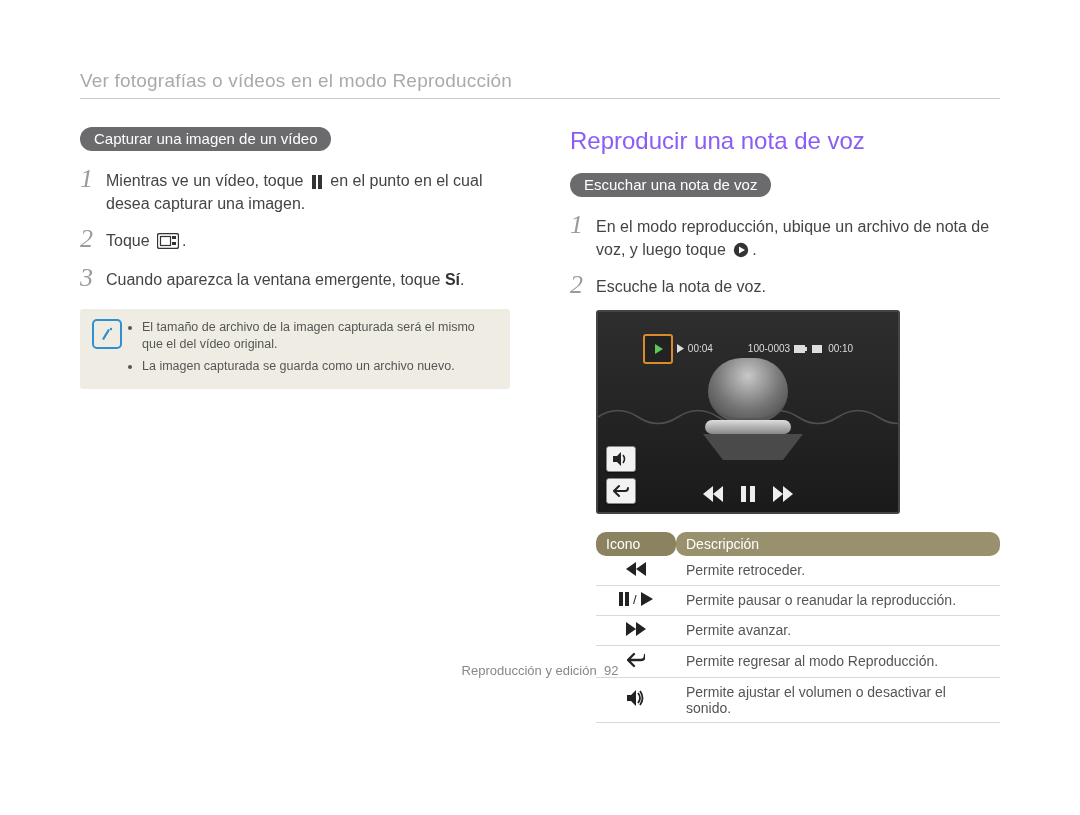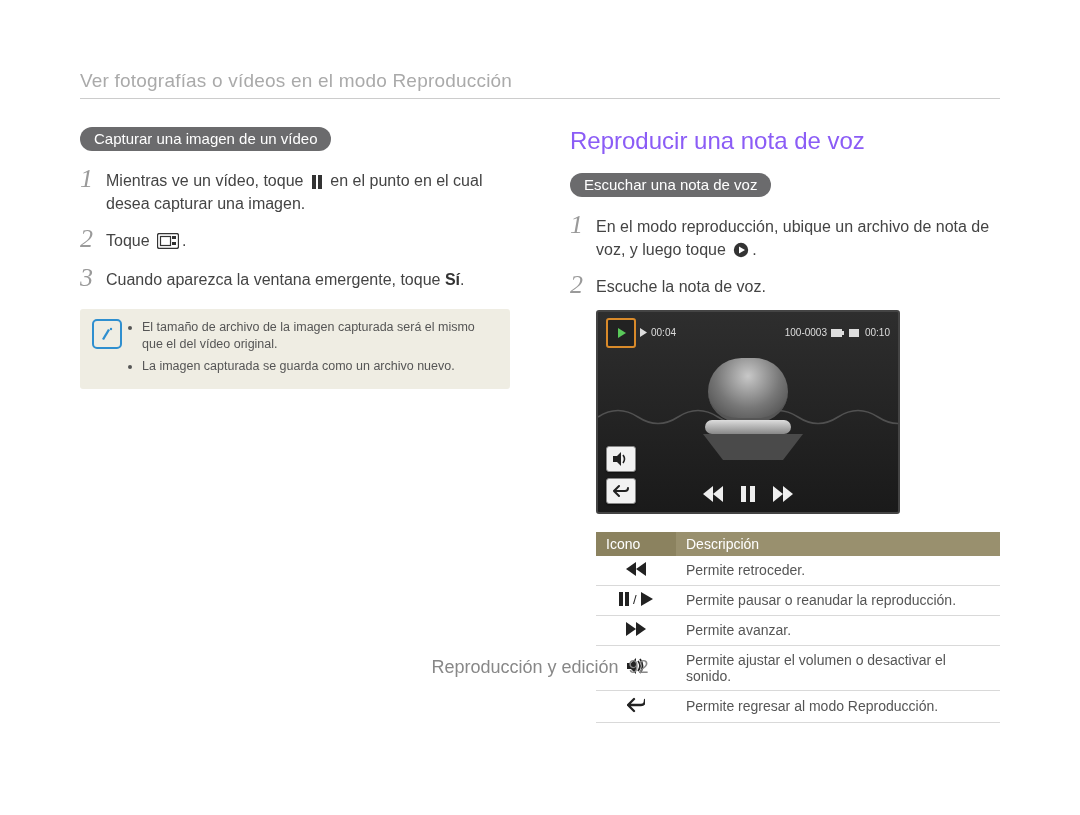--- a/index.html
+++ b/index.html
@@ -115,22 +115,22 @@
     background: linear-gradient(#2e2e2e,#1a1a1a);
     border: 2px solid #444;
     border-radius: 3px;
     position: relative;
     color: #fff;
     font-size: 11px;
     overflow: hidden;
   }
   .sb-topbar {
     display:flex;
-    justify-content: space-between;
-    padding: 6px 8px 2px 8px;
+    justify-content: center;
+    padding: 22px 8px 2px 8px;
     font-size: 10px;
     color:#ddd;
     gap:35px;
   }
   .sb-topbar .l, .sb-topbar .r { display:flex; align-items:center; gap:4px; }
   .sb-play-btn {
     width:26px; height:26px;
     border: 2px solid #d98a2a;
     border-radius:3px;
     background:#222;
@@ -197,35 +197,36 @@
     margin-left:26px;
     width: calc(100% - 26px);
   }
   table.icon-table th {
     background: #99906e;
     color: #fff;
     font-weight: 400;
     text-align: left;
     padding: 4px 10px;
     font-size: 14px;
+    border-radius: 10px;
   }
   table.icon-table th:first-child { width:60px; background:#8b825f; }
   table.icon-table td {
     border-bottom: 1px solid #d9d9d9;
     padding: 6px 10px;
     vertical-align: middle;
   }
   table.icon-table td:first-child { text-align:center; }
 
   .footer {
     position:absolute;
     bottom: 26px;
     left:0; right:0;
     text-align:center;
-    font-size: 18px;
+    font-size: 13px;
     color:#888;
   }
 </style>
 </head>
 <body>
 
 <div class="page">
 
   <div class="breadcrumb">Ver fotografías o vídeos en el modo Reproducción</div>
   <hr class="hr">
@@ -391,32 +392,32 @@
         </tr>
         <tr>
           <td><svg width="20" height="14" viewBox="0 0 20 14">
                   <polygon points="0,0 0,14 10,7" fill="#222"></polygon>
                   <polygon points="10,0 10,14 20,7" fill="#222"></polygon>
                 </svg></td>
           <td>Permite avanzar.</td>
         </tr>
         <tr>
           <td><svg width="18" height="16" viewBox="0 0 18 16">
+                  <path d="M7 2 L1 8 L7 14 M1 8 H14 Q18 8 18 3" fill="none" stroke="#222" stroke-width="2.3" stroke-linecap="round" stroke-linejoin="round"></path>
+                </svg></td>
+          <td>Permite regresar al modo Reproducción.</td>
+        </tr>
+        <tr>
+          <td><svg width="18" height="16" viewBox="0 0 18 16">
                   <polygon points="0,5 4,5 9,0 9,16 4,11 0,11" fill="#222"></polygon>
                   <path d="M11 3 Q15 8 11 13" fill="none" stroke="#222" stroke-width="1.8"></path>
                   <path d="M13 1 Q18 8 13 15" fill="none" stroke="#222" stroke-width="1.8"></path>
                 </svg></td>
           <td>Permite ajustar el volumen o desactivar el sonido.</td>
         </tr>
-        <tr>
-          <td><svg width="18" height="16" viewBox="0 0 18 16">
-                  <path d="M7 2 L1 8 L7 14 M1 8 H14 Q18 8 18 3" fill="none" stroke="#222" stroke-width="2.3" stroke-linecap="round" stroke-linejoin="round"></path>
-                </svg></td>
-          <td>Permite regresar al modo Reproducción.</td>
-        </tr>
       </tbody>
         </table>
     </div>
   </div>
 
   <div class="footer">
     <span>Reproducción y edición</span>&nbsp;&nbsp;<span>92</span>
   </div>
 </div>
 

